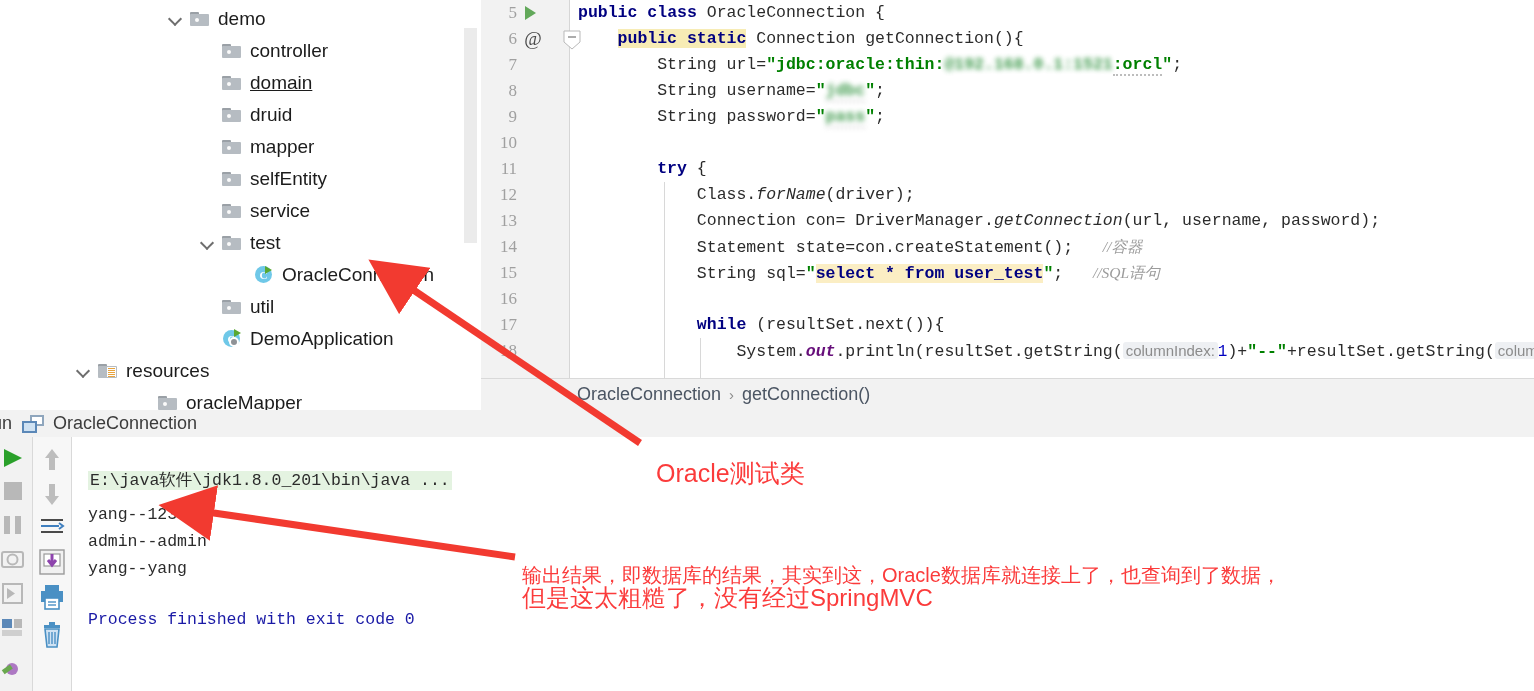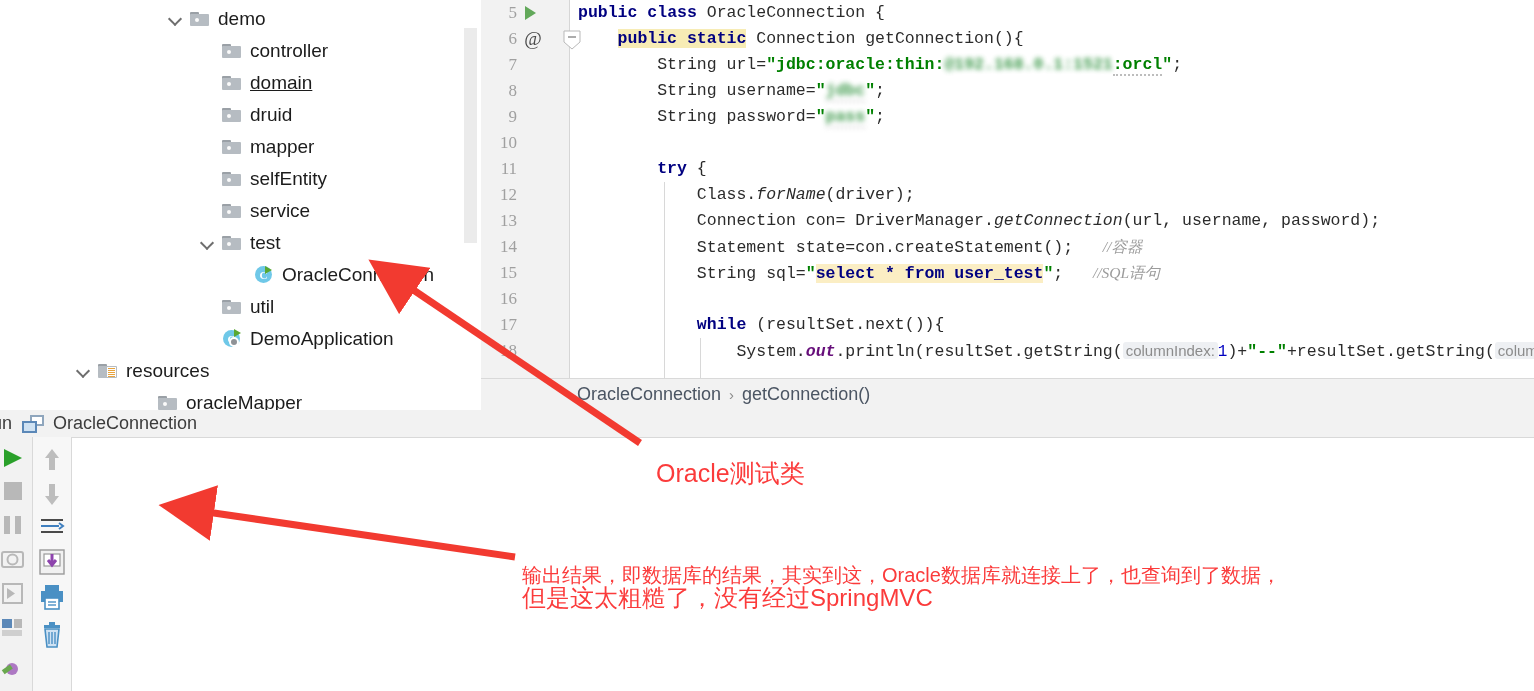--- a/index.html
+++ b/index.html
@@ -527,20 +527,27 @@
         <rect x="11" y="6" width="16" height="3" fill="#4a90c4"></rect>
         <rect x="16" y="3" width="6" height="3" fill="#4a90c4"></rect>
         <path d="M12 10 h14 l-2 18 h-10 Z" fill="#cfe2f3" stroke="#4a90c4" stroke-width="1.6"></path>
         <line x1="16" y1="13" x2="16" y2="25" stroke="#4a90c4" stroke-width="1.4"></line>
         <line x1="19" y1="13" x2="19" y2="25" stroke="#4a90c4" stroke-width="1.4"></line>
         <line x1="22" y1="13" x2="22" y2="25" stroke="#4a90c4" stroke-width="1.4"></line>
       </svg>
     </div>
   </div>
 
+  <div class="abs" id="console">
+    <div class="con-line" style="top:30px;"><span class="con-cmd">E:\java软件\jdk1.8.0_201\bin\java ...</span></div>
+    <div class="con-line" style="top:64px;">yang--123</div>
+    <div class="con-line" style="top:91px;">admin--admin</div>
+    <div class="con-line" style="top:118px;">yang--yang</div>
+    <div class="con-line con-exit" style="top:169px;">Process finished with exit code 0</div>
+  </div>
 </div>
 
 <svg id="annot-arrows">
   <defs>
     <marker id="ah" markerWidth="8" markerHeight="8" refX="1" refY="4" orient="auto">
       <polygon points="0,0 8,4 0,8" fill="#f23a30"></polygon>
     </marker>
   </defs>
 
   <line x1="640" y1="443" x2="409" y2="287" stroke="#f23a30" stroke-width="7" marker-end="url(#ah)"></line>

